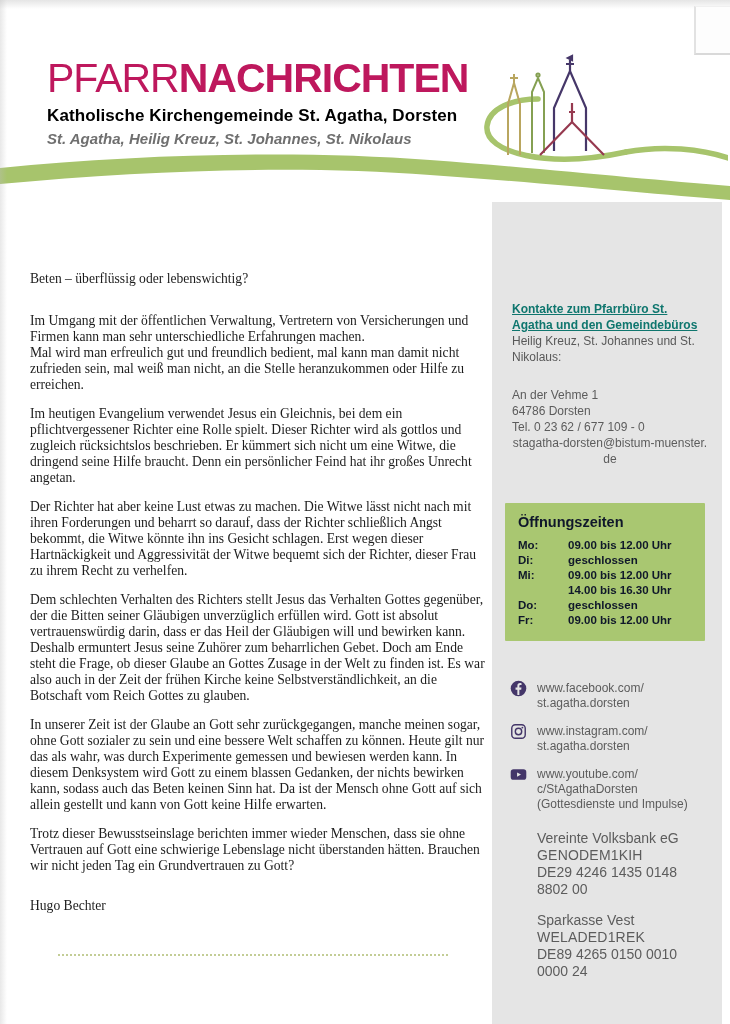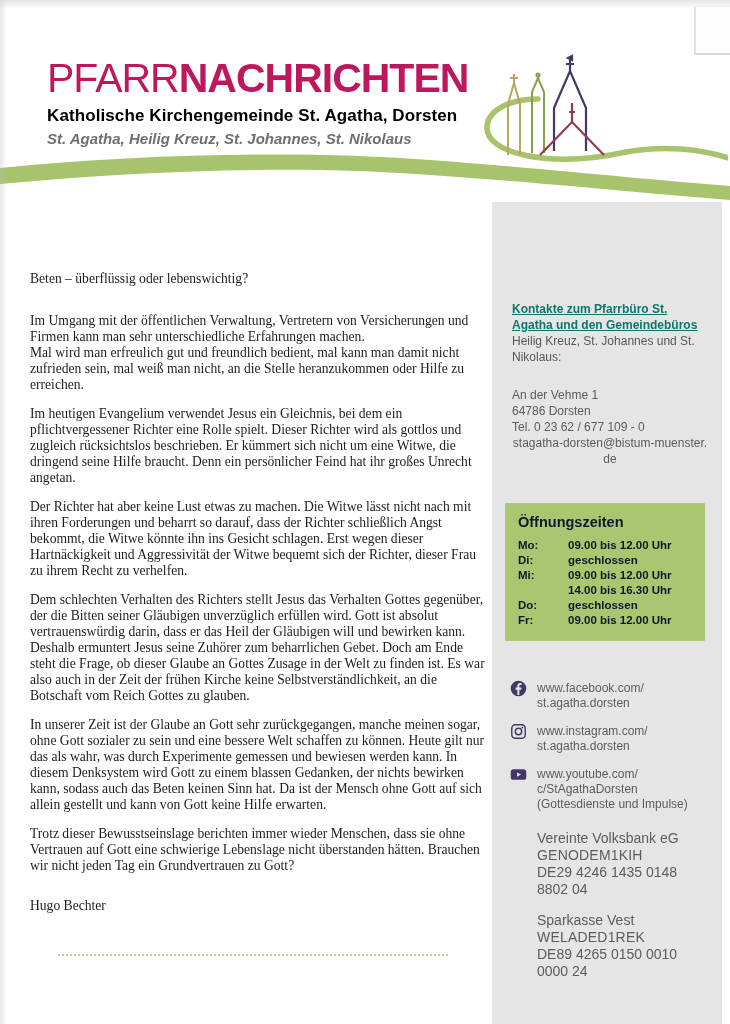--- a/index.html
+++ b/index.html
@@ -216,21 +216,21 @@
           <div>c/StAgathaDorsten</div>
           <div>(Gottesdienste und Impulse)</div>
         </div>
       </div>
     </div>
 
     <div class="banks">
       <div class="bank">
         <div>Vereinte Volksbank eG</div>
         <div class="b-bic">GENODEM1KIH</div>
-        <div>DE29 4246 1435 0148 8802 04</div>
+        <div>DE29 4246 1435 0148 8802 00</div>
       </div>
       <div class="bank">
         <div>Sparkasse Vest</div>
         <div class="b-bic">WELADED1REK</div>
         <div>DE89 4265 0150 0010 0000 24</div>
       </div>
     </div>
 
   </aside>
 </div>

